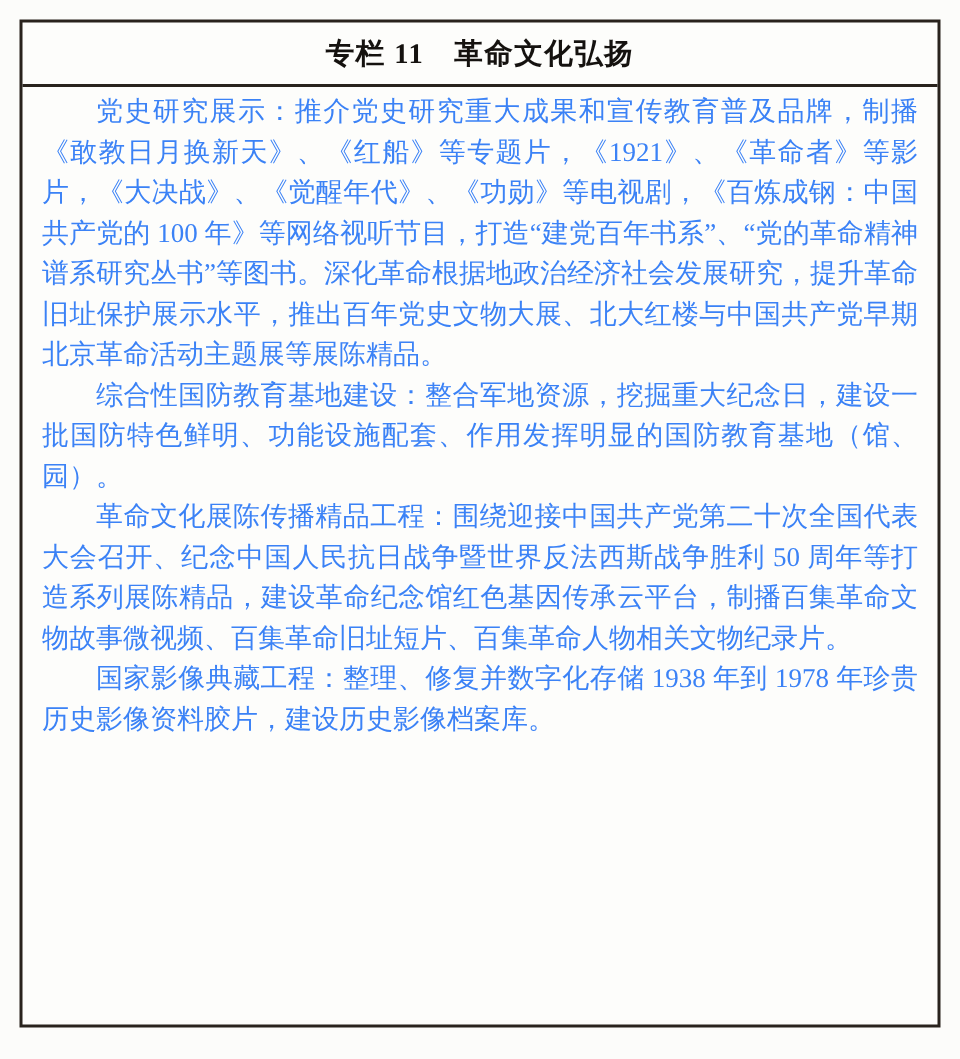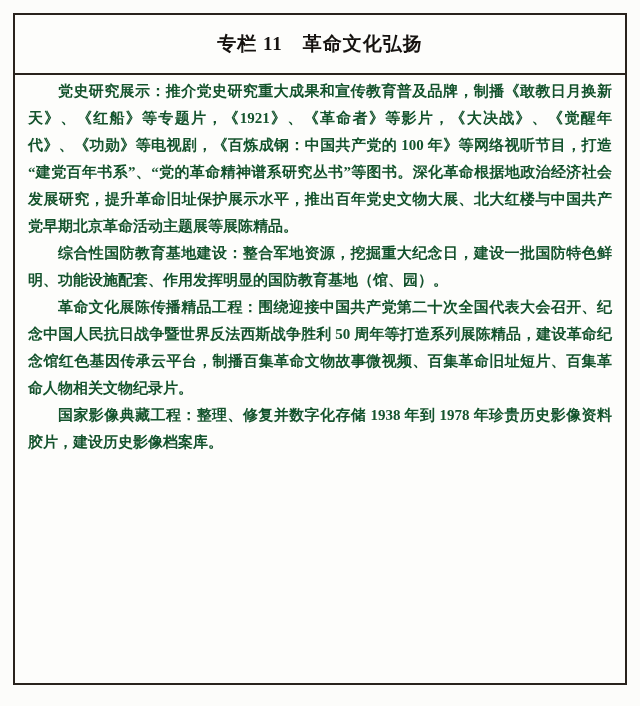--- a/index.html
+++ b/index.html
@@ -19,48 +19,47 @@
     left: 13px;
     top: 13px;
     width: 614px;
     height: 672px;
     box-sizing: border-box;
     border: 2px solid #29231d;
     background: #fdfdfb;
   }
   .panel-title-bar {
     box-sizing: border-box;
-    height: 60px;
+    height: 43px;
     border-bottom: 2px solid #29231d;
     display: flex;
     align-items: center;
     justify-content: center;
   }
   .panel-title {
     font-size: 19px;
     font-weight: bold;
     color: #15120f;
     letter-spacing: 1px;
     white-space: pre;
   }
   .panel-body {
     box-sizing: border-box;
     padding: 3px 13px 0 13px;
   }
   .para {
     margin: 0;
-    font-size: 15px;
+    font-size: 18px;
     line-height: 27px;
-    color: #14532d;
+    color: #3b82f6;
     text-indent: 2em;
     text-align: justify;
     text-justify: inter-ideograph;
     word-break: break-all;
     letter-spacing: 0;
-    font-weight: bold;
   }
 </style>
 </head>
 <body>
 
 <div class="panel">
   <div class="panel-title-bar">
     <span class="panel-title">专栏 11　革命文化弘扬</span>
   </div>
   <div class="panel-body" id="paragraphs">

